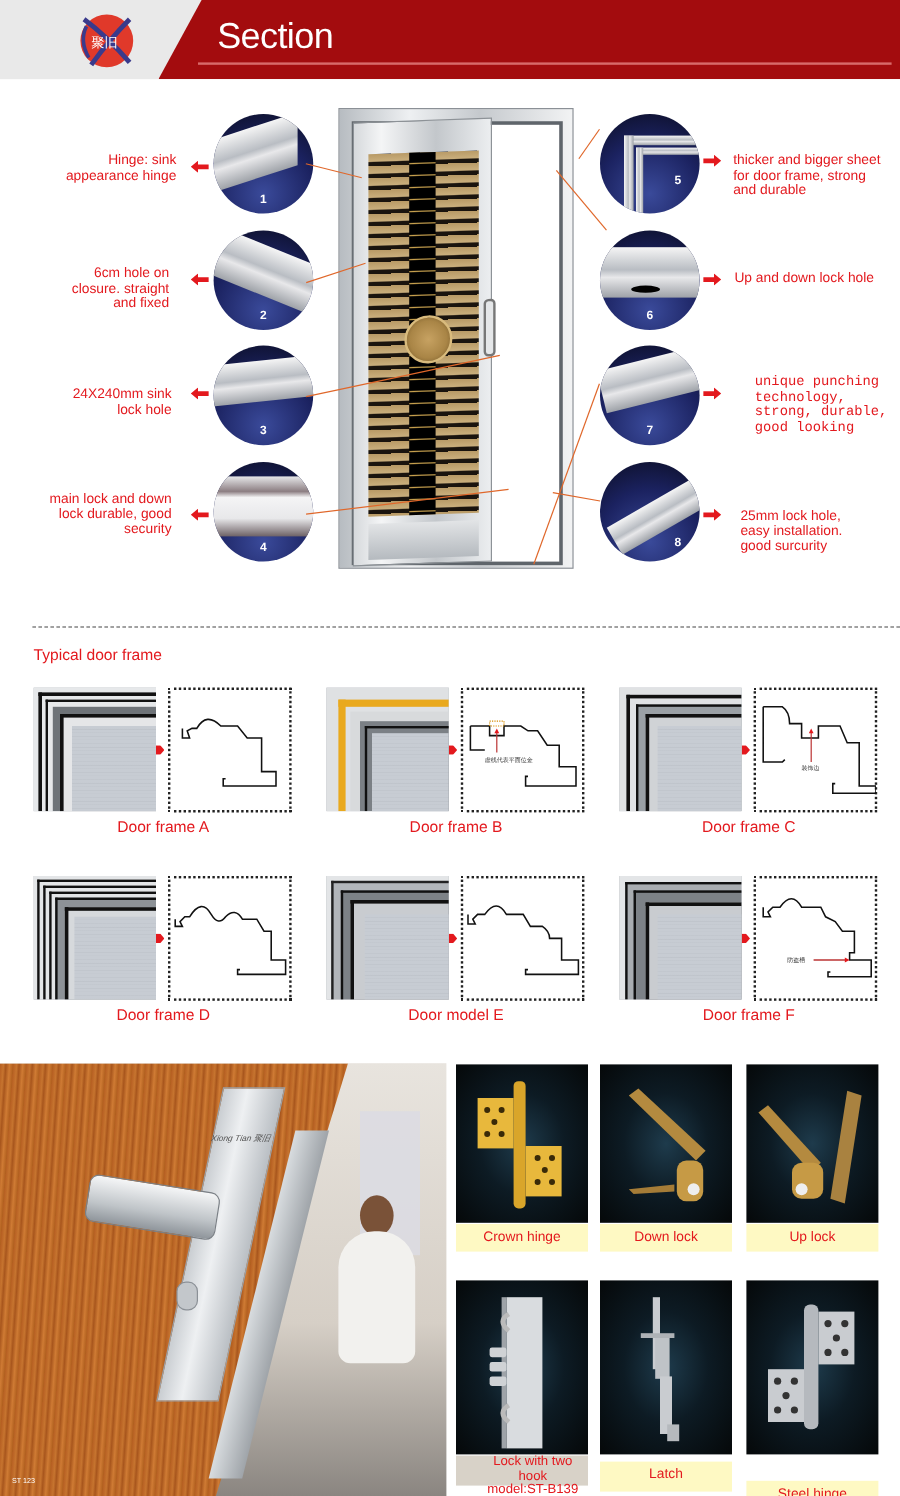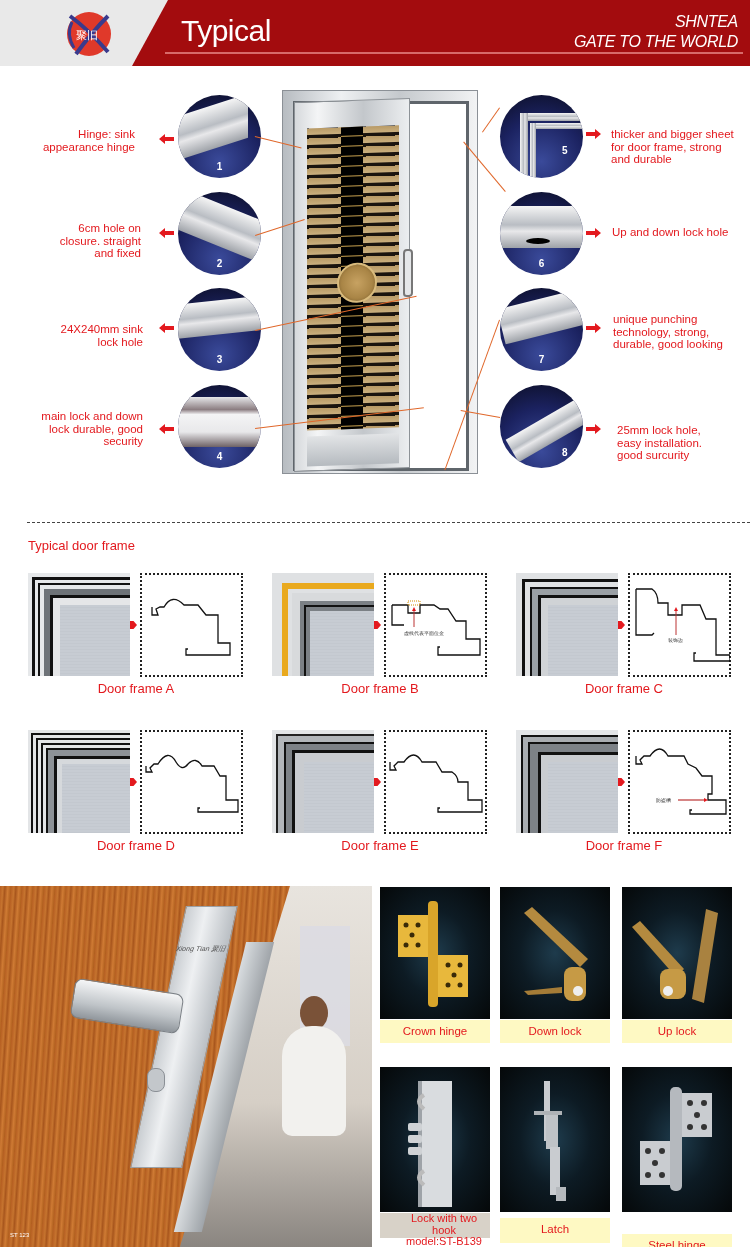--- a/index.html
+++ b/index.html
@@ -82,30 +82,26 @@
 <div class="header">
   <svg class="logo" viewBox="0 0 54 52">
     <circle cx="27" cy="26" r="22" fill="#e0392a"></circle>
     <path d="M8 8 Q27 22 46 44" stroke="#3a3a8c" stroke-width="4" fill="none"></path>
     <path d="M46 8 Q30 24 14 46" stroke="#3a3a8c" stroke-width="4" fill="none"></path>
     <path d="M10 14 Q4 26 12 40" stroke="#3a3a8c" stroke-width="3" fill="none"></path>
     <text x="14" y="31" font-size="11" fill="#fff" font-family="DejaVu Sans, sans-serif">聚旧</text>
   </svg>
   <div class="header-red"></div>
   <div class="header-line"></div>
-  <div class="header-title">Typical</div>
-  <div class="brand">
-    <div>SHNTEA</div>
-    <div>GATE TO THE WORLD</div>
-  </div>
+  <div class="header-title">Section</div>
 </div>
 
 <div>
 
-  <div class="callout left" style="left:32px; top:128px; width:103px;">Hinge: sink appearance hinge</div>
+  <div class="callout left" style="left:44px; top:128px; width:103px;">Hinge: sink appearance hinge</div>
   <div class="callout left" style="left:40px; top:222px; width:101px;">6cm hole on closure. straight and fixed</div>
   <div class="callout left" style="left:40px; top:323px; width:103px;">24X240mm sink lock hole</div>
   <div class="callout left" style="left:40px; top:410px; width:103px;">main lock and down lock durable, good security</div>
 
   <svg class="arrow-left" style="left:159px; top:134px;" viewBox="0 0 15 10">
       <polygon points="0,5 6,0 6,3 15,3 15,7 6,7 6,10" fill="#e3191e"></polygon>
     </svg>
   <svg class="arrow-left" style="left:159px; top:228px;" viewBox="0 0 15 10">
       <polygon points="0,5 6,0 6,3 15,3 15,7 6,7 6,10" fill="#e3191e"></polygon>
     </svg>
@@ -185,21 +181,21 @@
     </svg>
   <svg class="arrow-right" style="left:586px; top:323px;" viewBox="0 0 15 10">
       <polygon points="15,5 9,0 9,3 0,3 0,7 9,7 9,10" fill="#e3191e"></polygon>
     </svg>
   <svg class="arrow-right" style="left:586px; top:424px;" viewBox="0 0 15 10">
       <polygon points="15,5 9,0 9,3 0,3 0,7 9,7 9,10" fill="#e3191e"></polygon>
     </svg>
 
   <div class="callout right" style="left:611px; top:128px; width:125px;">thicker and bigger sheet for door frame, strong and durable</div>
   <div class="callout right" style="left:612px; top:226px; width:120px;">Up and down lock hole</div>
-  <div class="callout right" style="left:613px; top:313px; width:118px;">unique punching technology, strong, durable, good looking</div>
+  <div class="callout right" style="left:629px; top:313px; width:118px;font-family:Liberation Mono, monospace;">unique punching technology, strong, durable, good looking</div>
   <div class="callout right" style="left:617px; top:424px; width:110px;">25mm lock hole, easy installation. good surcurity</div>
 </div>
 
 <div class="dash-sep"></div>
 <div class="subheading">Typical door frame</div>
 
 <div class="frame-item" style="left:28px; top:573px;">
   <div class="frame-photo">
     <div class="band" style="left:0;top:0;width:102px;height:103px;background:#e6e8ea;"></div>
     <div class="band" style="left:4px;top:4px;width:98px;height:99px;border-left:3px solid #111;border-top:3px solid #111;"></div>
@@ -285,21 +281,21 @@
     <div class="band" style="left:12px;top:12px;width:90px;height:91px;border-left:2px solid #111;border-top:2px solid #111;background:#7d8287;"></div>
     <div class="band" style="left:20px;top:20px;width:82px;height:83px;border-left:3px solid #111;border-top:3px solid #111;background:#c9ccd0;"></div>
     <div class="glass" style="left:32px;top:32px;width:70px;height:71px;"></div>
   </div>
   <div class="frame-arrow"></div>
   <div class="frame-diagram">
     <svg width="100" height="100" viewBox="0 0 100 100">
         <path d="M4 30 L4 38 L10 38 L8 34 L12 30 L18 30 Q28 16 36 30 L50 30 L56 40 L66 40 Q72 44 72 50 L82 50 L82 68 L96 68 L96 80 L52 80 L52 76 L54 76" fill="none" stroke="#111" stroke-width="1.3"></path>
       </svg>
   </div>
-  <div class="frame-label">Door frame E</div>
+  <div class="frame-label">Door model E</div>
 </div>
 
 <div class="frame-item" style="left:516px; top:730px;">
   <div class="frame-photo">
     <div class="band" style="left:0;top:0;width:102px;height:103px;background:#e3e5e7;"></div>
     <div class="band" style="left:5px;top:5px;width:97px;height:98px;border-left:2px solid #111;border-top:2px solid #111;background:#a9adb1;"></div>
     <div class="band" style="left:12px;top:12px;width:90px;height:91px;border-left:2px solid #111;border-top:2px solid #111;background:#7d8287;"></div>
     <div class="band" style="left:22px;top:22px;width:80px;height:81px;border-left:3px solid #111;border-top:3px solid #111;background:#c9ccd0;"></div>
     <div class="glass" style="left:32px;top:32px;width:70px;height:71px;"></div>
   </div>

